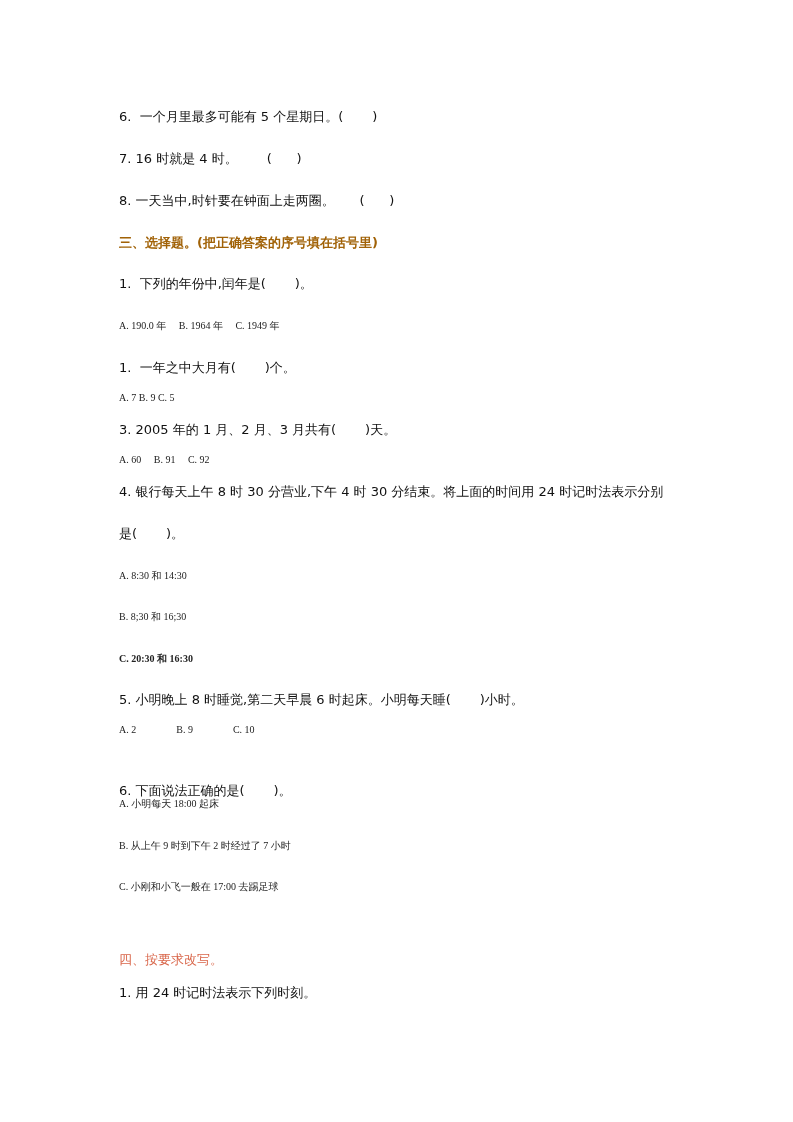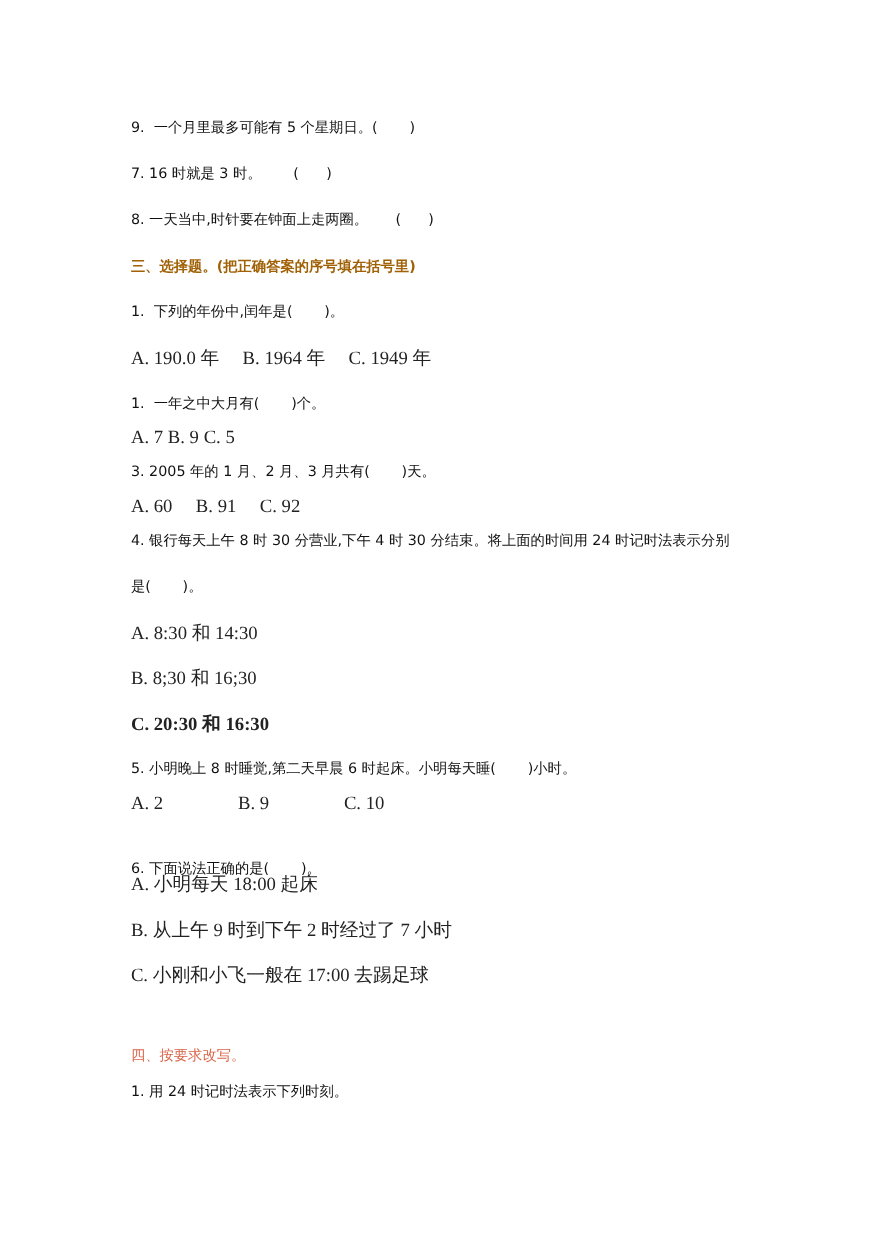--- a/index.html
+++ b/index.html
@@ -17,39 +17,39 @@
     }
     .line {
       position: absolute;
       left: 119px;
       white-space: pre;
       font-size: 13px;
       line-height: 18px;
     }
     .opt {
       font-family: "Liberation Serif", "DejaVu Serif", serif;
-      font-size: 17px;
+      font-size: 10px;
       color: #222;
     }
     .heading {
       color: #a16207;
       font-weight: bold;
       font-size: 13px;
     }
     .heading-light {
       color: #d9664a;
       font-family: Liberation Sans, sans-serif;
       font-size: 13px;
     }
   </style>
 </head>
 <body>
 
-<div class="line" style="top:108px;">9.  一个月里最多可能有 5 个星期日。(       )</div>
-<div class="line" style="top:150px;">7. 16 时就是 3 时。       (      )</div>
+<div class="line" style="top:108px;">6.  一个月里最多可能有 5 个星期日。(       )</div>
+<div class="line" style="top:150px;">7. 16 时就是 4 时。       (      )</div>
 <div class="line" style="top:192px;">8. 一天当中,时针要在钟面上走两圈。      (      )</div>
 
 <div class="line heading" style="top:234px;">三、选择题。(把正确答案的序号填在括号里)</div>
 
 <div class="line" style="top:275px;">1.  下列的年份中,闰年是(       )。</div>
 <div class="line opt" style="top:317px;">A. 190.0 年     B. 1964 年     C. 1949 年</div>
 
 <div class="line" style="top:359px;">1.  一年之中大月有(       )个。</div>
 <div class="line opt" style="top:389px;">A. 7 B. 9 C. 5</div>
 

